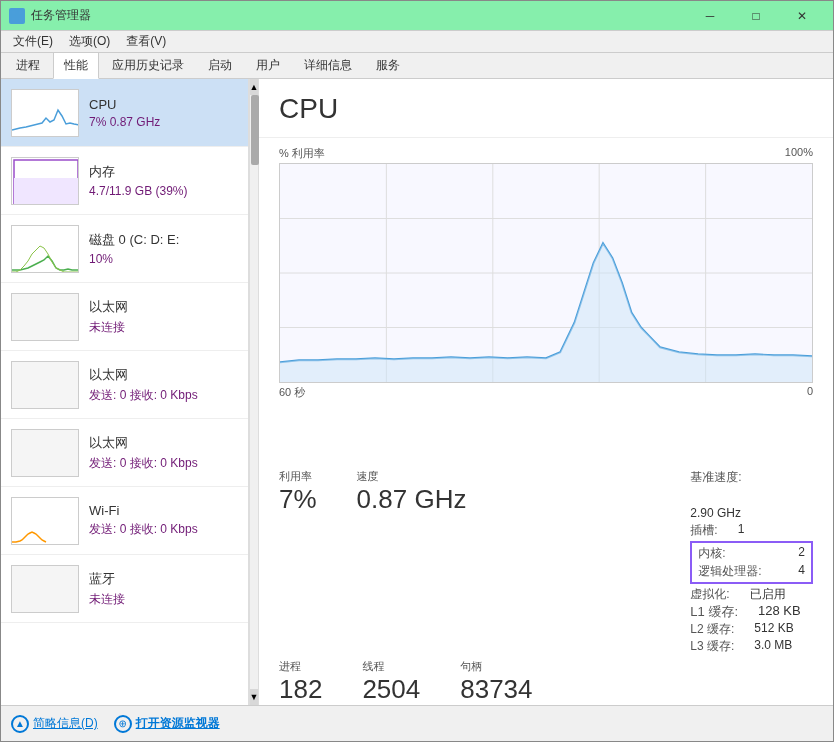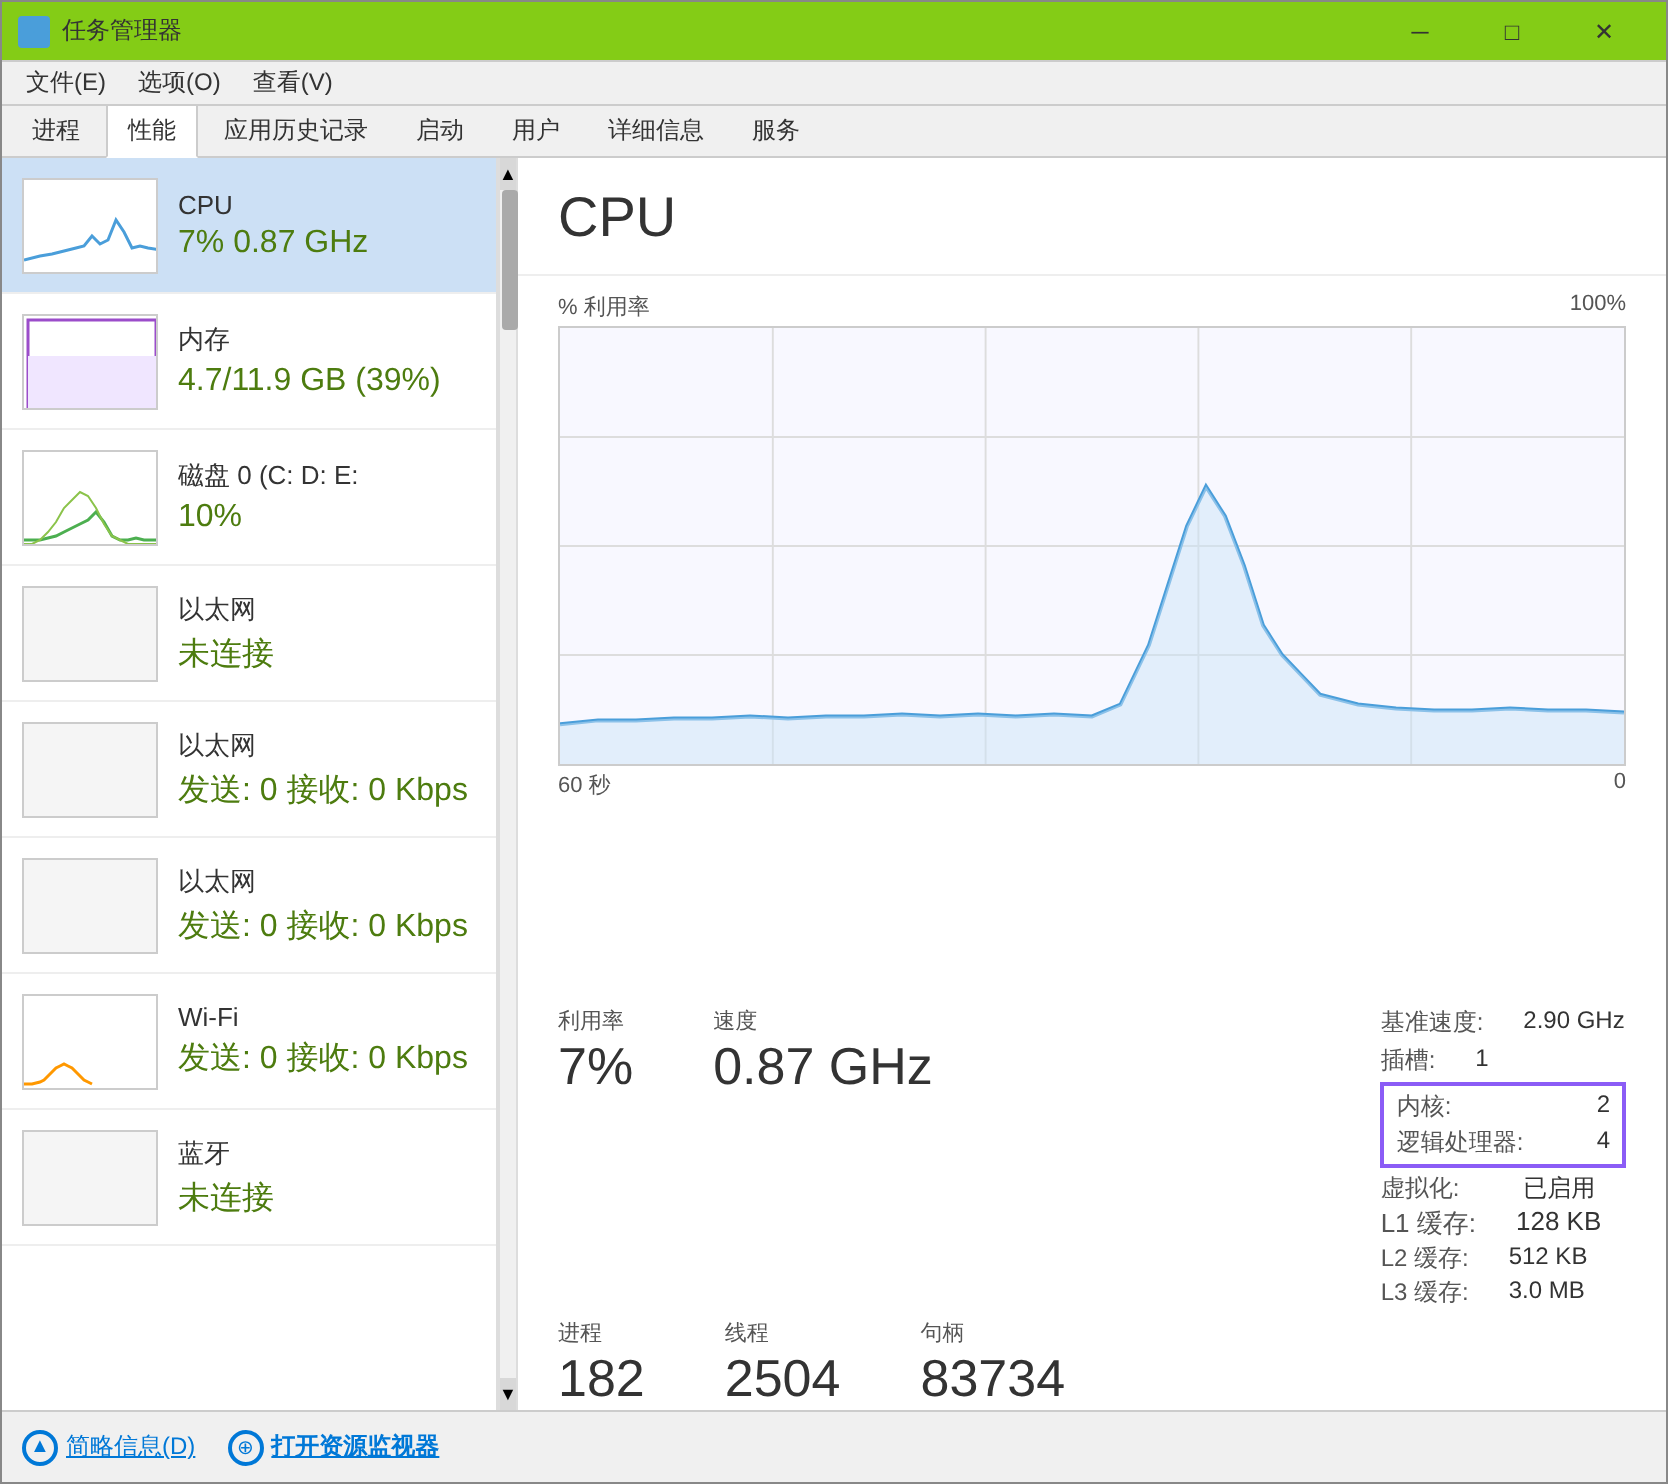--- a/index.html
+++ b/index.html
@@ -1,20 +1,20 @@
 <!DOCTYPE html>
 <html><head>
   <meta charset="utf-8">
   <style>
     * { box-sizing: border-box; margin: 0; padding: 0; }
     body { font-family: 'Microsoft YaHei', 'SimSun', sans-serif; font-size: 12px; background: #f0f0f0; width: 834px; height: 742px; overflow: hidden; }
 
     .window { width: 834px; height: 742px; background: #f0f0f0; border: 1px solid #888; display: flex; flex-direction: column; }
 
-    .title-bar { height: 30px; background: #84cc16; display: flex; align-items: center; justify-content: space-between; padding: 0 8px; border-bottom: 1px solid #ccc; }
+    .title-bar { height: 30px; background: #86efac; display: flex; align-items: center; justify-content: space-between; padding: 0 8px; border-bottom: 1px solid #ccc; }
     .title-bar-left { display: flex; align-items: center; gap: 6px; }
     .title-icon { width: 16px; height: 16px; background: #4a9eda; border-radius: 2px; font-size: 10px; color: white; display: flex; align-items: center; justify-content: center; }
     .title-text { font-size: 12px; color: #333; }
     .title-bar-controls { display: flex; gap: 0; }
     .title-btn { width: 46px; height: 30px; border: none; background: transparent; cursor: pointer; font-size: 12px; color: #333; display: flex; align-items: center; justify-content: center; }
 
     .menu-bar { height: 22px; display: flex; align-items: center; padding: 0 4px; border-bottom: 1px solid #ccc; background: #f0f0f0; }
     .menu-item { padding: 2px 8px; cursor: pointer; font-size: 12px; color: #333; }
 
     .tab-bar { height: 26px; display: flex; align-items: flex-end; padding: 0 4px; background: #f0f0f0; border-bottom: 1px solid #ccc; }
@@ -22,21 +22,21 @@
     .tab.active { background: white; border-color: #ccc; border-bottom: 1px solid white; margin-bottom: -1px; z-index: 1; }
 
     .main-content { display: flex; flex: 1; overflow: hidden; }
 
     .sidebar { width: 248px; background: white; border-right: 1px solid #ddd; overflow-y: auto; overflow-x: hidden; }
     .sidebar-item { display: flex; align-items: center; padding: 8px 10px; cursor: pointer; border-bottom: 1px solid #eee; min-height: 68px; }
     .sidebar-item.active { background: #cce0f5; }
     .sidebar-thumbnail { width: 68px; height: 48px; border: 1px solid #ccc; margin-right: 10px; flex-shrink: 0; position: relative; overflow: hidden; background: white; }
     .sidebar-info { flex: 1; }
     .sidebar-name { font-size: 13px; color: #333; font-weight: normal; margin-bottom: 3px; }
-    .sidebar-value { font-size: 16px; color: #4d7c0f; }
+    .sidebar-value { font-size: 12px; color: #701a75; }
 
     
     .mini-chart-cpu { background: white; }
 
     .detail-panel { flex: 1; background: white; padding: 0; display: flex; flex-direction: column; overflow: hidden; }
     .detail-header { padding: 14px 20px 8px 20px; border-bottom: 1px solid #eee; }
     .detail-title-row { display: flex; align-items: baseline; gap: 16px; margin-bottom: 4px; }
     .detail-title { font-size: 28px; color: #333; font-weight: 300; }
     .detail-subtitle { font-size: 13px; color: #555; }
     .detail-chart-area { flex: 1; padding: 8px 20px; position: relative; }
@@ -231,40 +231,40 @@
       <div style="display:flex; padding: 6px 20px 0 20px; gap:40px;">
         <div>
           <div style="font-size:11px; color:#555;">利用率</div>
           <div style="font-size:26px; font-weight:300; color:#333;">7%</div>
         </div>
         <div>
           <div style="font-size:11px; color:#555;">速度</div>
           <div style="font-size:26px; font-weight:300; color:#333;">0.87 GHz</div>
         </div>
         <div style="margin-left:auto;">
-          <div style="display:flex; gap:20px; font-size:12px; margin-bottom:2px;">
+          <div style="display:flex; gap:20px; font-size:12px; margin-bottom:2px;flex-direction:column;">
             <span style="color:#555;">基准速度:</span>
             <span style="color:#333;">2.90 GHz</span>
           </div>
           <div style="display:flex; gap:20px; font-size:12px; margin-bottom:2px;">
             <span style="color:#555;">插槽:</span>
             <span style="color:#333;">1</span>
           </div>
 
           <div style="border:2px solid #8b5cf6; padding:2px 6px;">
             <div style="display:flex; gap:20px; font-size:12px; margin-bottom:1px;">
               <span style="color:#555; min-width:80px;">内核:</span>
               <span style="color:#333;">2</span>
             </div>
             <div style="display:flex; gap:20px; font-size:12px;">
               <span style="color:#555; min-width:80px;">逻辑处理器:</span>
               <span style="color:#333;">4</span>
             </div>
           </div>
-          <div style="display:flex; gap:32px; font-size:12px; margin-top:2px;">
+          <div style="display:flex; gap:20px; font-size:12px; margin-top:2px;">
             <span style="color:#555;">虚拟化:</span>
             <span style="color:#333;">已启用</span>
           </div>
           <div style="display:flex; gap:20px; font-size:13px;">
             <span style="color:#555;">L1 缓存:</span>
             <span style="color:#333;">128 KB</span>
           </div>
           <div style="display:flex; gap:20px; font-size:12px;text-align:right;">
             <span style="color:#555;">L2 缓存:</span>
             <span style="color:#333;">512 KB</span>

